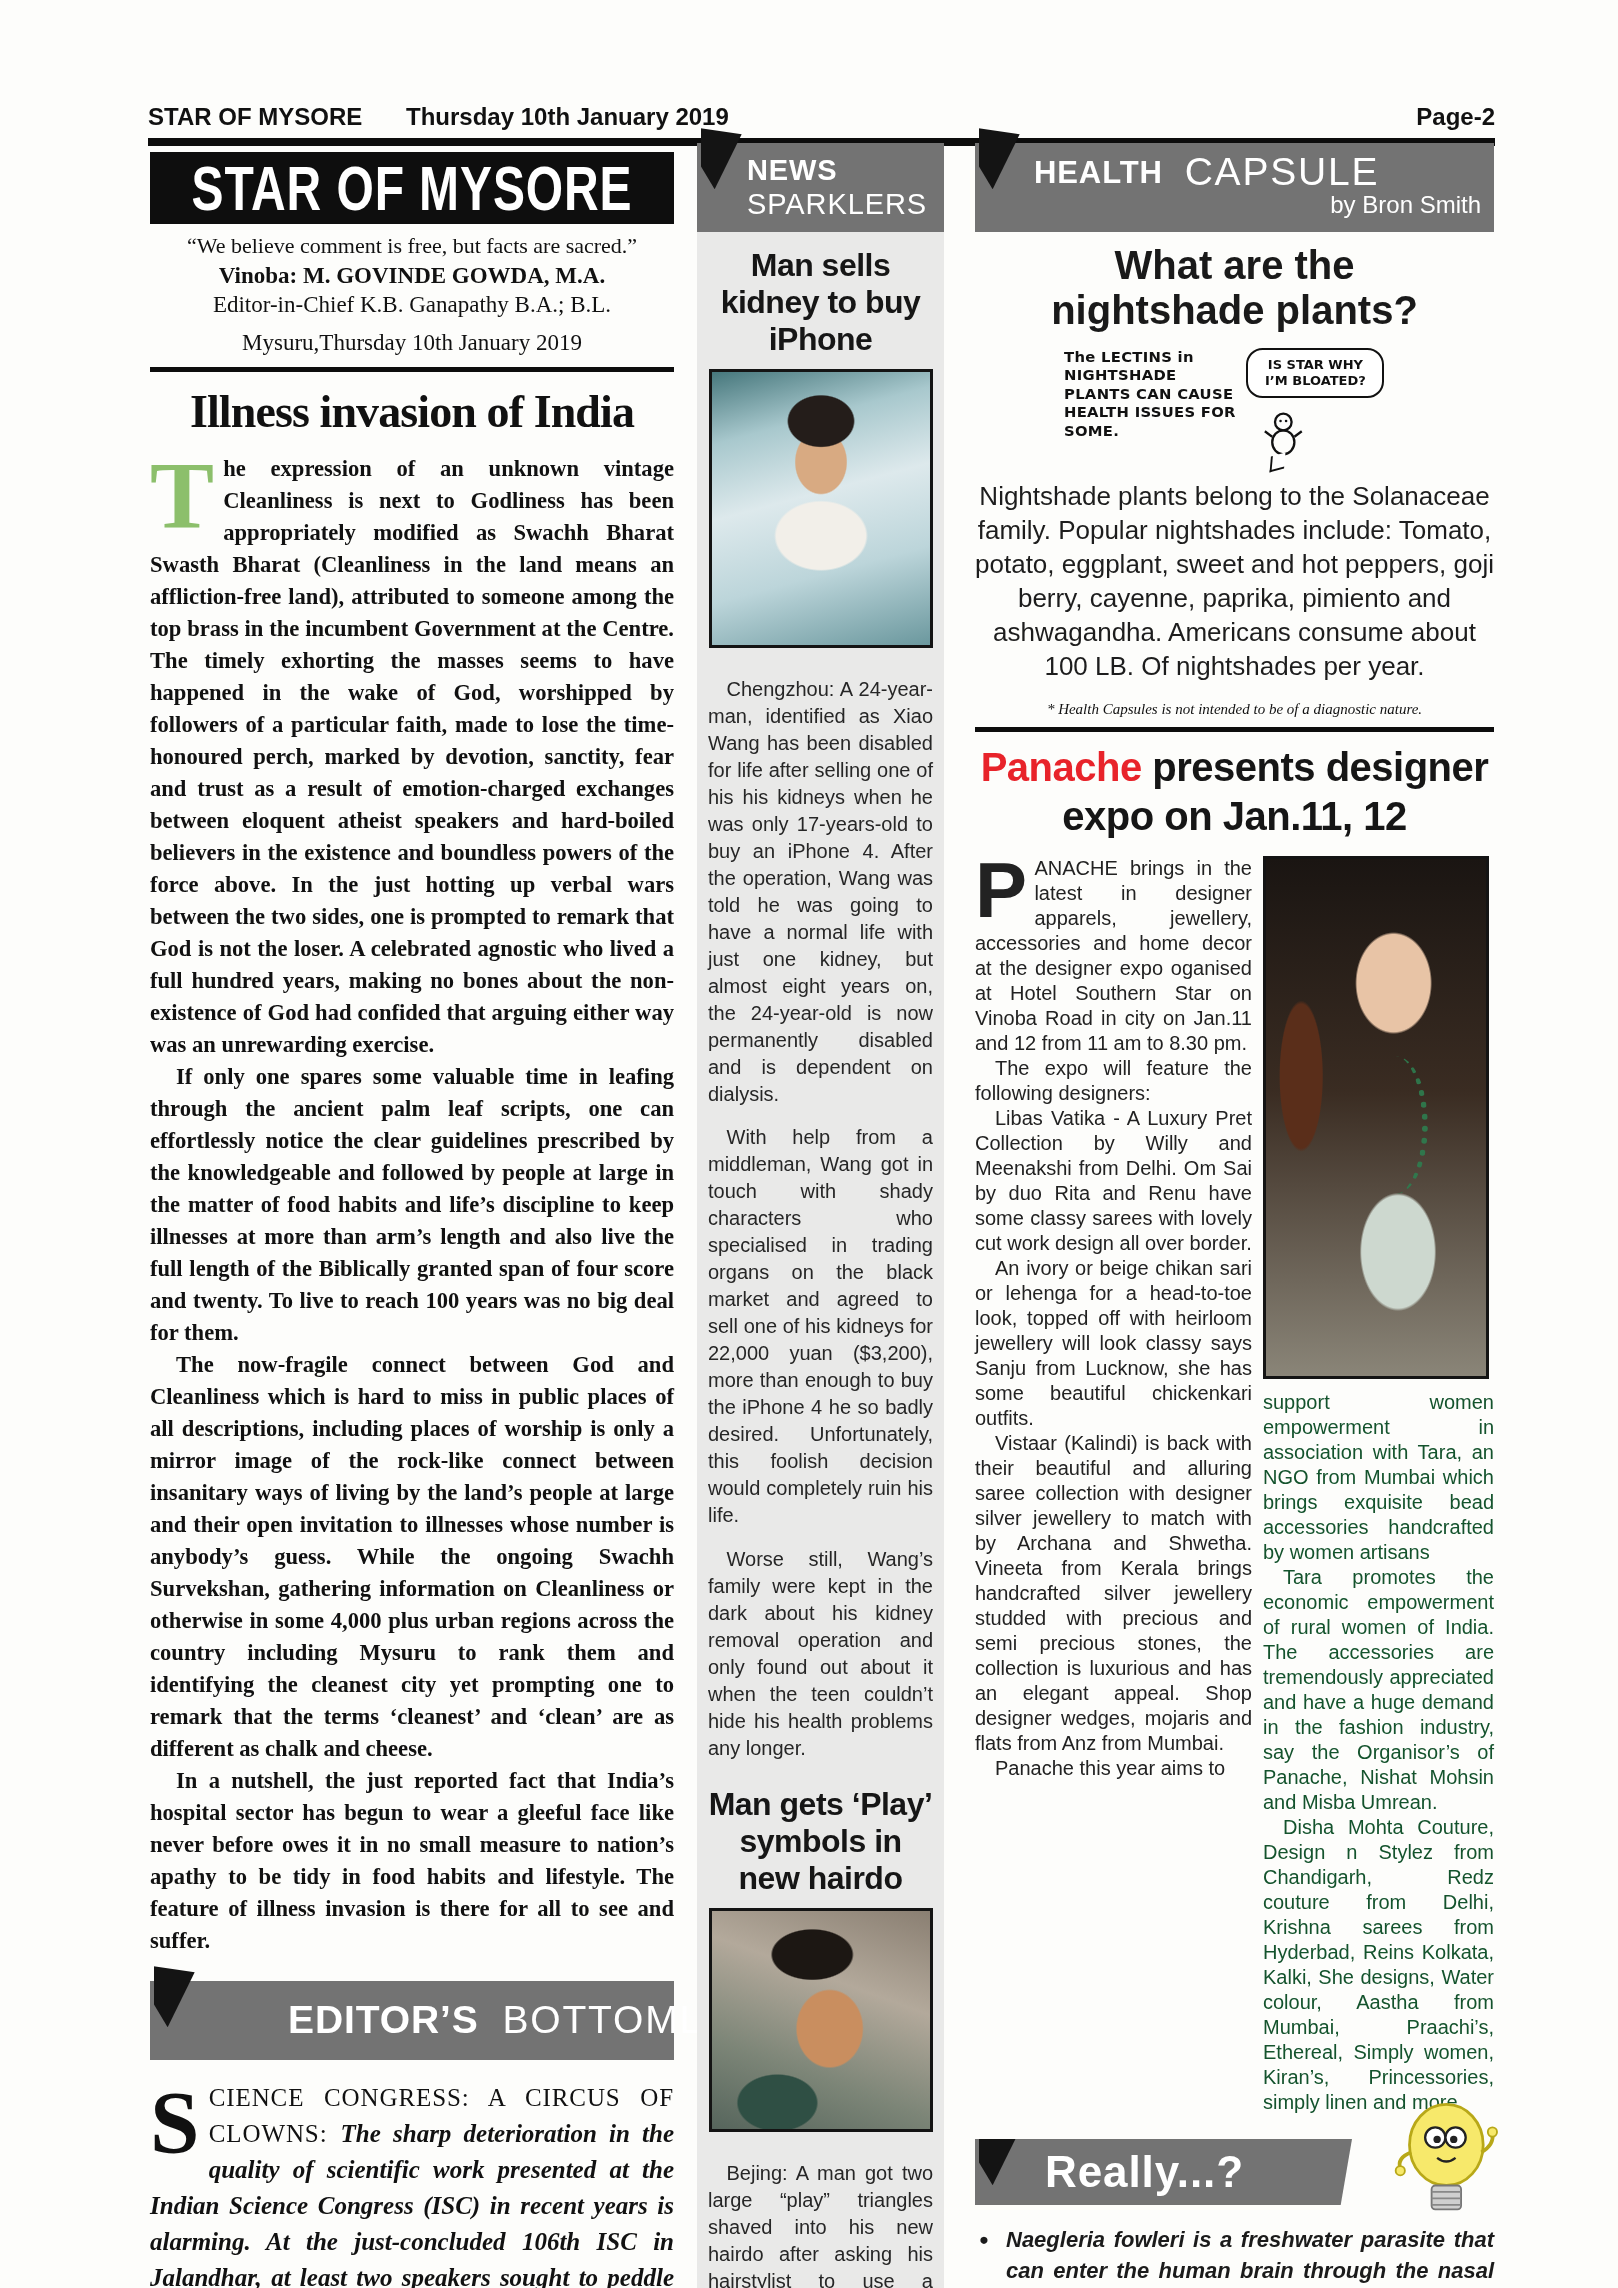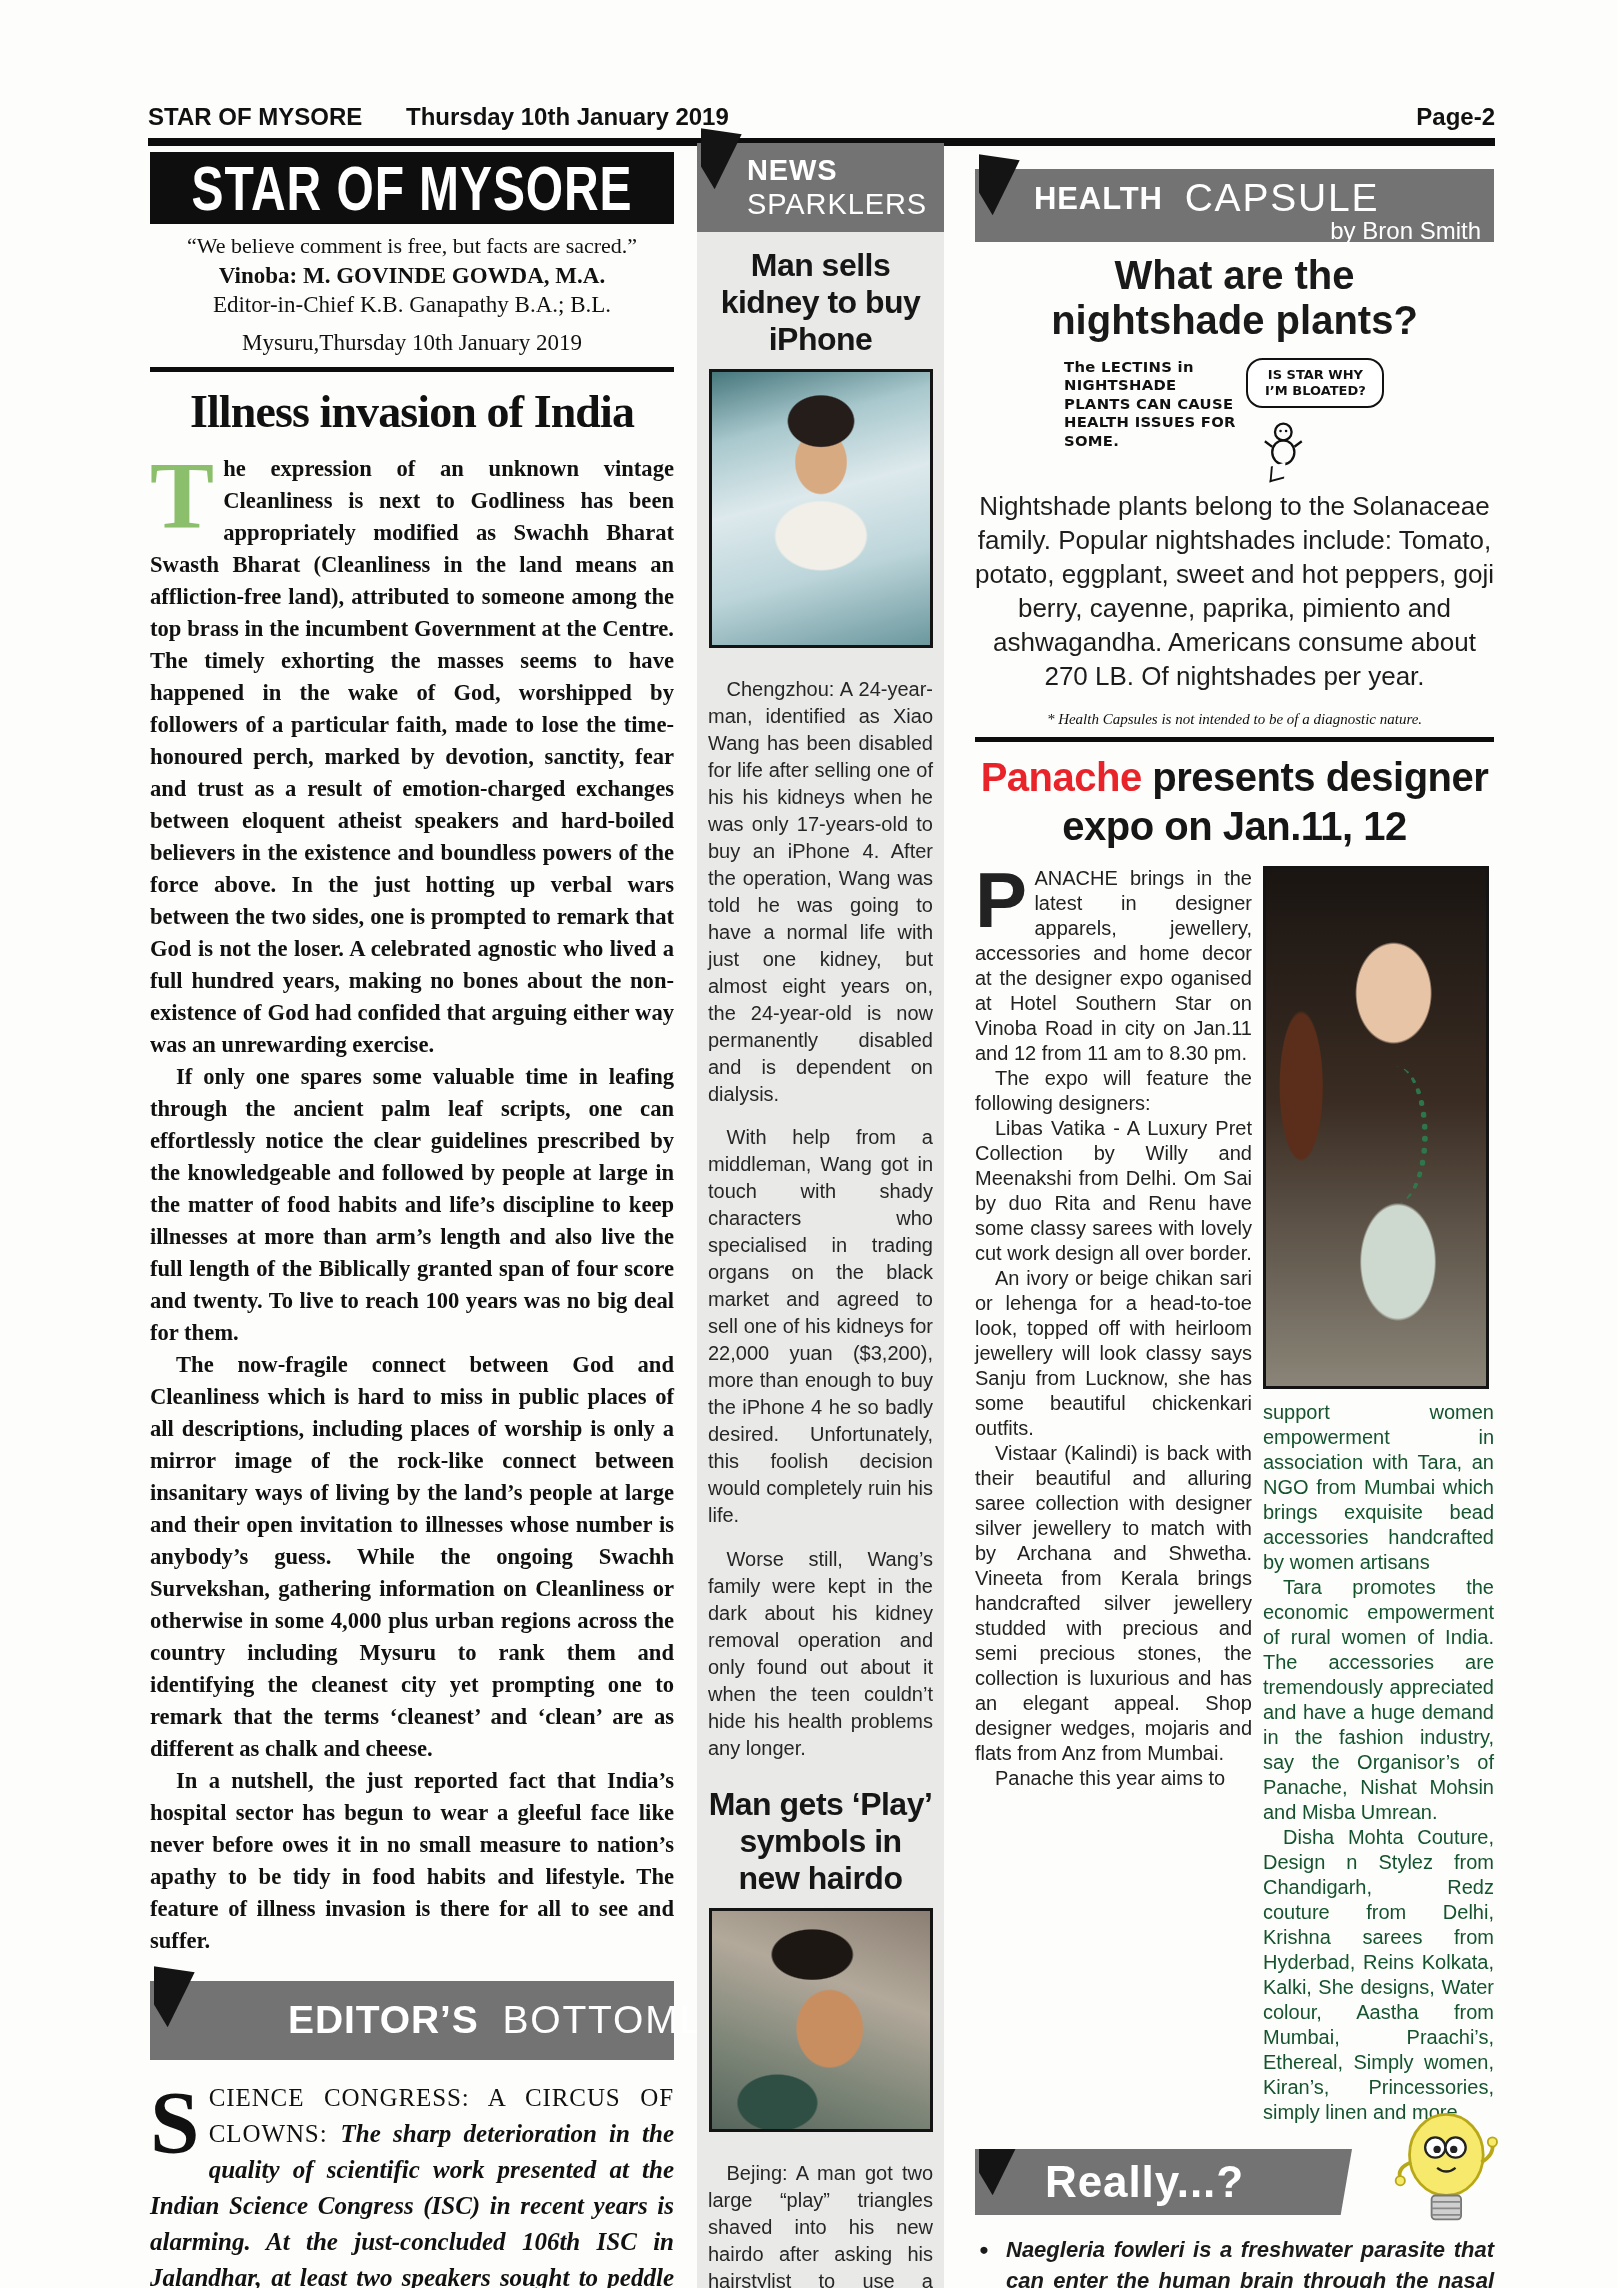--- a/index.html
+++ b/index.html
@@ -68,21 +68,21 @@
       radial-gradient(ellipse 66px 41px at 46% 20%, #1c1713 60%, transparent 63%),
       radial-gradient(ellipse 54px 63px at 54% 54%, #c98e5f 60%, transparent 63%),
       radial-gradient(ellipse 65px 46px at 30% 88%, #2f4f44 60%, transparent 63%),
       linear-gradient(200deg,#8a7f72 0%,#b3a99b 35%,#7c8577 70%,#56655c 100%);}
   .mid-body{margin-top:28px;font-size:20px;line-height:27px;text-align:justify;color:#262626;}
   .mid-body p{margin:0 0 16.6px 0;text-indent:18.5px;}
   .mid-body p:last-child{margin-bottom:0;}
 
   
   .col-right{position:absolute;left:975px;top:143px;width:519px;}
-  .health-banner{height:73px;padding:7.4px 13px 5.5px 59px;box-sizing:border-box;margin-top:26px;}
+  .health-banner{height:89px;padding:7.4px 13px 5.5px 59px;box-sizing:border-box;}
   .health-line1{font-size:39px;}
   .health-b1{font-weight:700;font-size:31px;letter-spacing:0.9px;vertical-align:1.8px;}
   .health-b2{font-weight:400;letter-spacing:1.8px;margin-left:11px;}
   .health-by{text-align:right;font-size:24px;margin-top:-3.7px;}
   .nightshade-title{font-weight:700;font-size:40px;line-height:45px;text-align:center;
                     margin-top:11px;color:#1a1a1a;}
   .cartoon{width:341px;margin:14.8px auto 0 auto;display:flex;align-items:flex-start;gap:7.4px;}
   .cartoon-caption{font-family:"DejaVu Sans",sans-serif;font-weight:700;font-size:14.8px;
                    line-height:18.5px;width:175px;letter-spacing:0.3px;}
   .bubble-wrap{position:relative;width:138px;}
@@ -216,21 +216,21 @@
         <svg class="doodle" width="48" height="50" viewBox="0 0 52 54">
           <circle cx="22" cy="14" r="9" fill="none" stroke="#111" stroke-width="2.5"></circle>
           <circle cx="19" cy="13" r="1.4" fill="#111"></circle>
             <circle cx="25" cy="13" r="1.4" fill="#111"></circle>
           <ellipse cx="22" cy="36" rx="12" ry="13" fill="none" stroke="#111" stroke-width="2.5"></ellipse>
           <path d="M10 30 L2 24 M34 30 L42 24" stroke="#111" stroke-width="2.5" fill="none"></path>
         </svg>
       </div>
     </div>
 
-    <div class="nightshade-body">Nightshade plants belong to the Solanaceae family. Popular nightshades include: Tomato, potato, eggplant, sweet and hot peppers, goji berry, cayenne, paprika, pimiento and ashwagandha. Americans consume about 270 LB. Of nightshades per year.</div>
+    <div class="nightshade-body">Nightshade plants belong to the Solanaceae family. Popular nightshades include: Tomato, potato, eggplant, sweet and hot peppers, goji berry, cayenne, paprika, pimiento and ashwagandha. Americans consume about 100 LB. Of nightshades per year.</div>
     <div class="health-note">* Health Capsules is not intended to be of a diagnostic nature.</div>
     <div class="right-rule"></div>
 
     <div class="panache-title">
       <span class="panache-red">Panache</span><span> presents designer</span><br>
       <span>expo on Jan.11, 12</span>
     </div>
 
     <div class="panache-cols">
       <div class="panache-c1">

